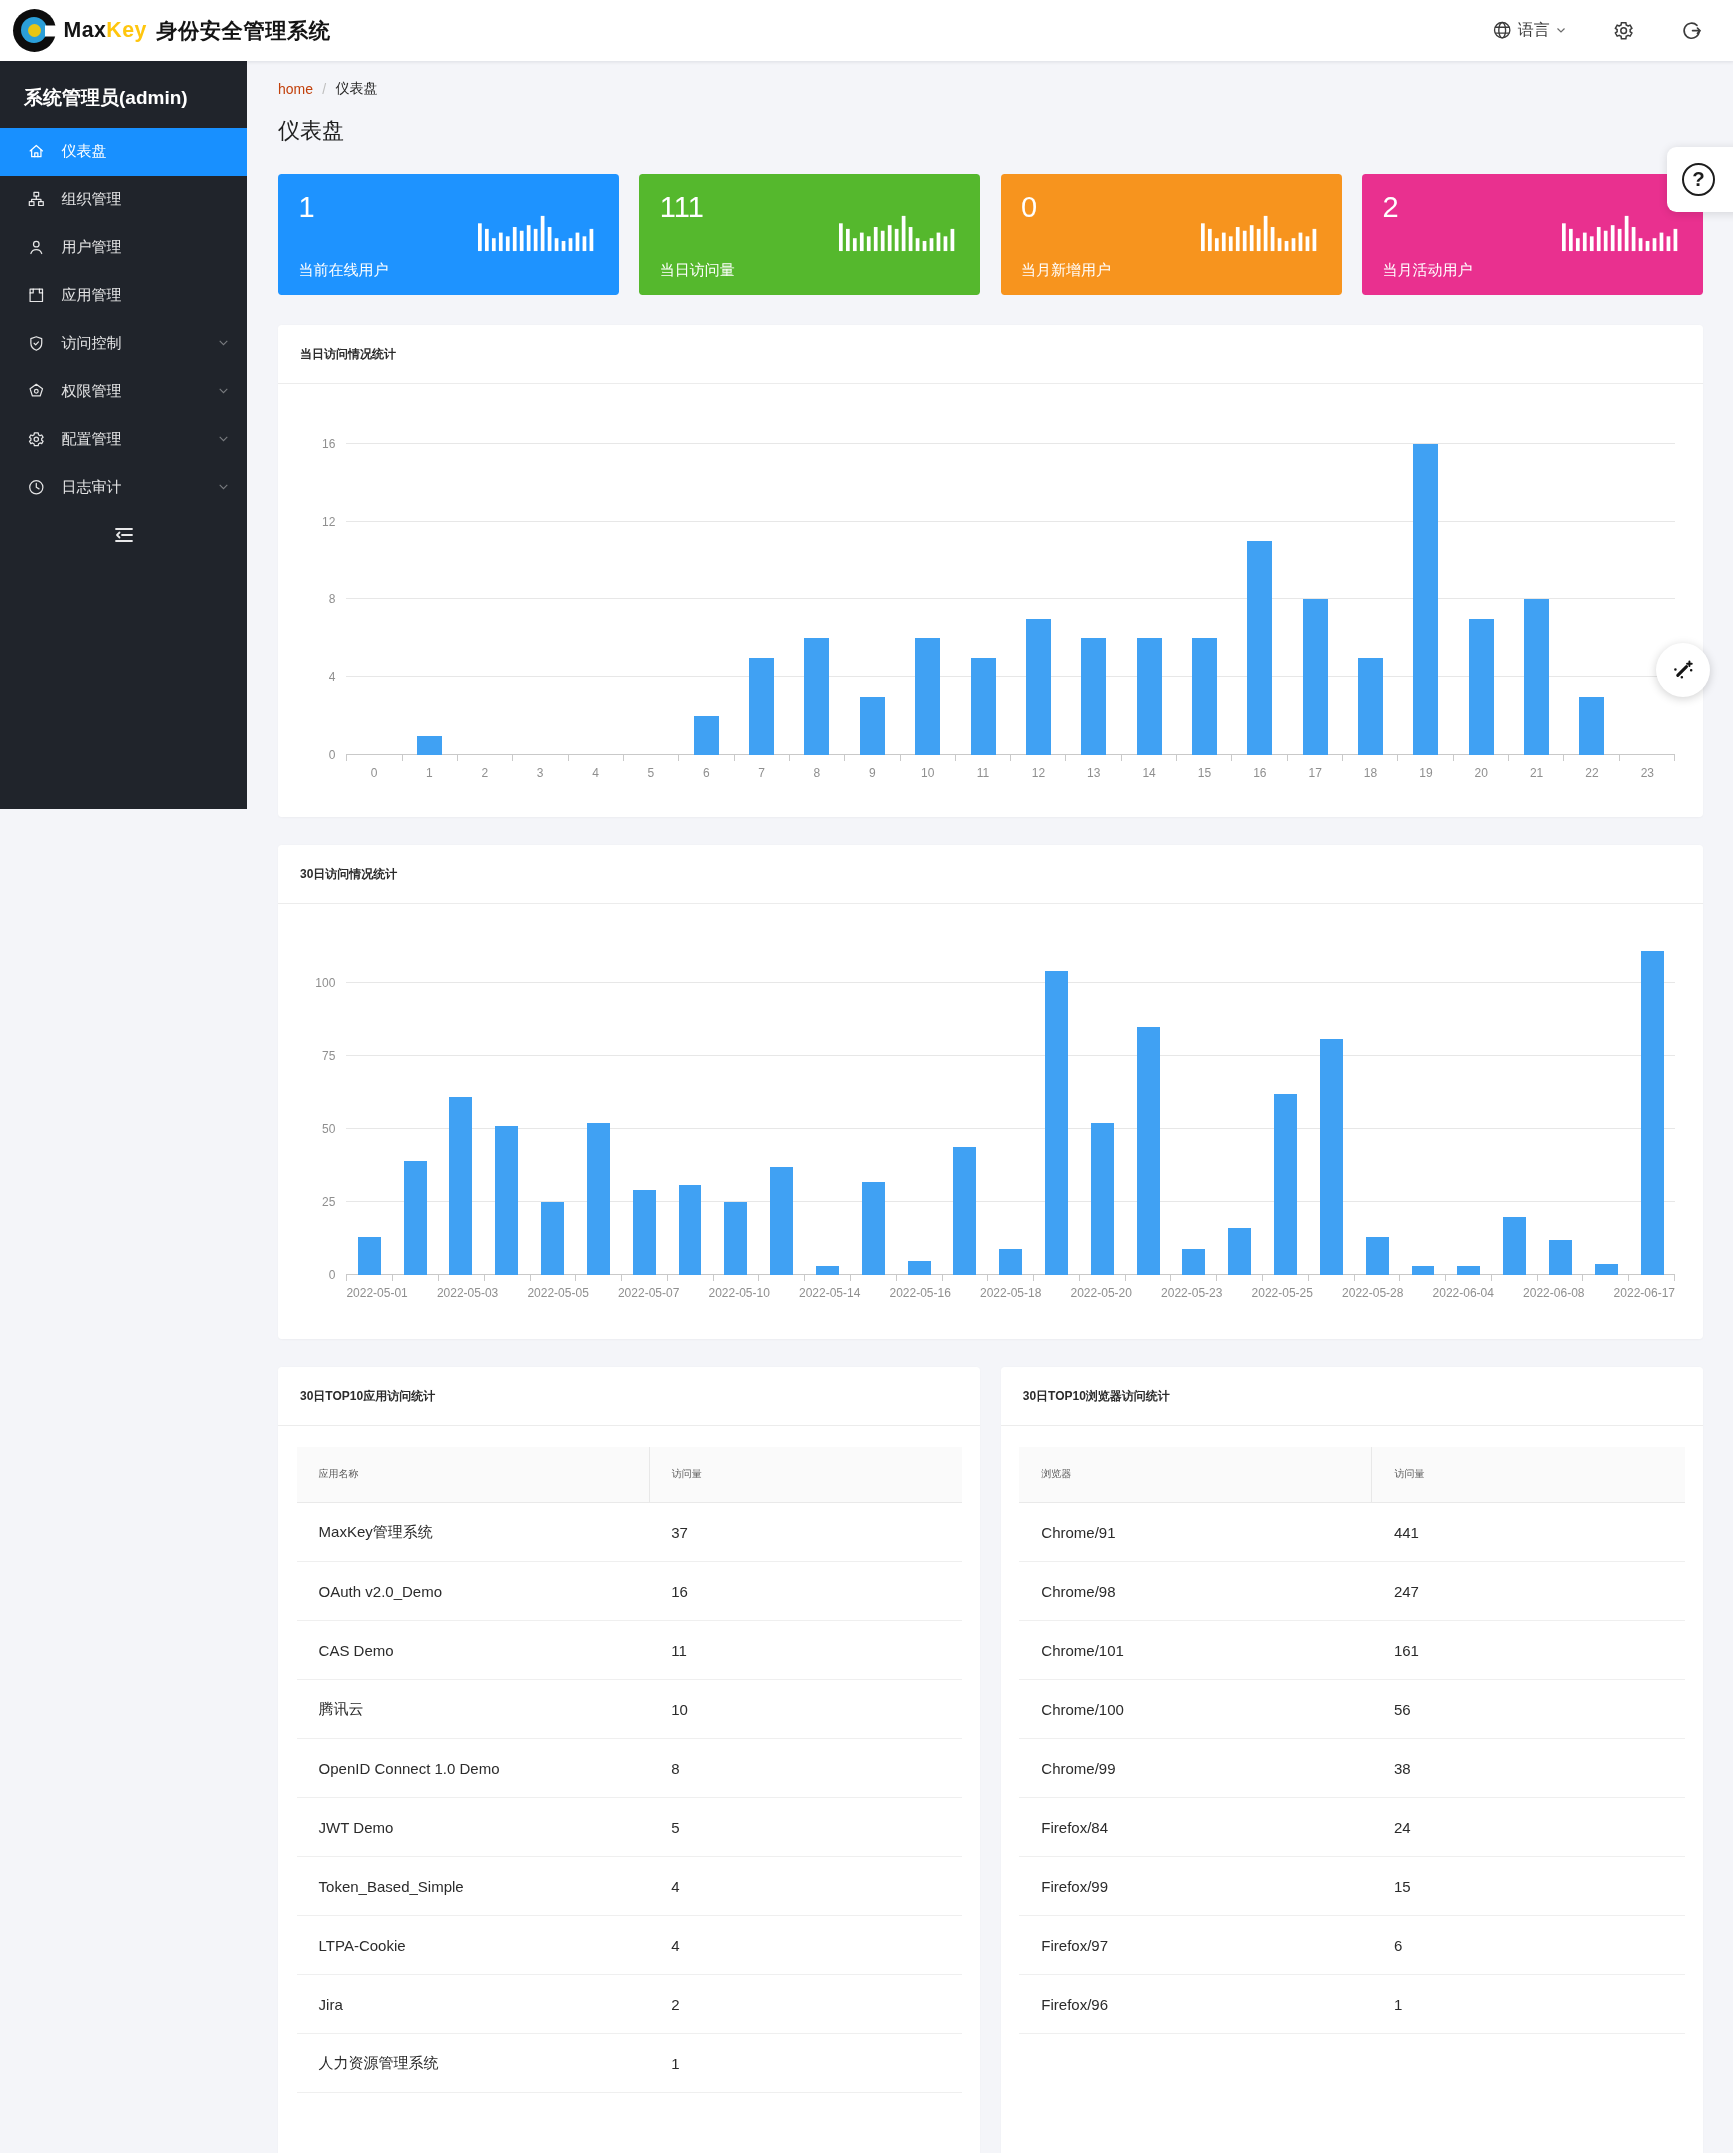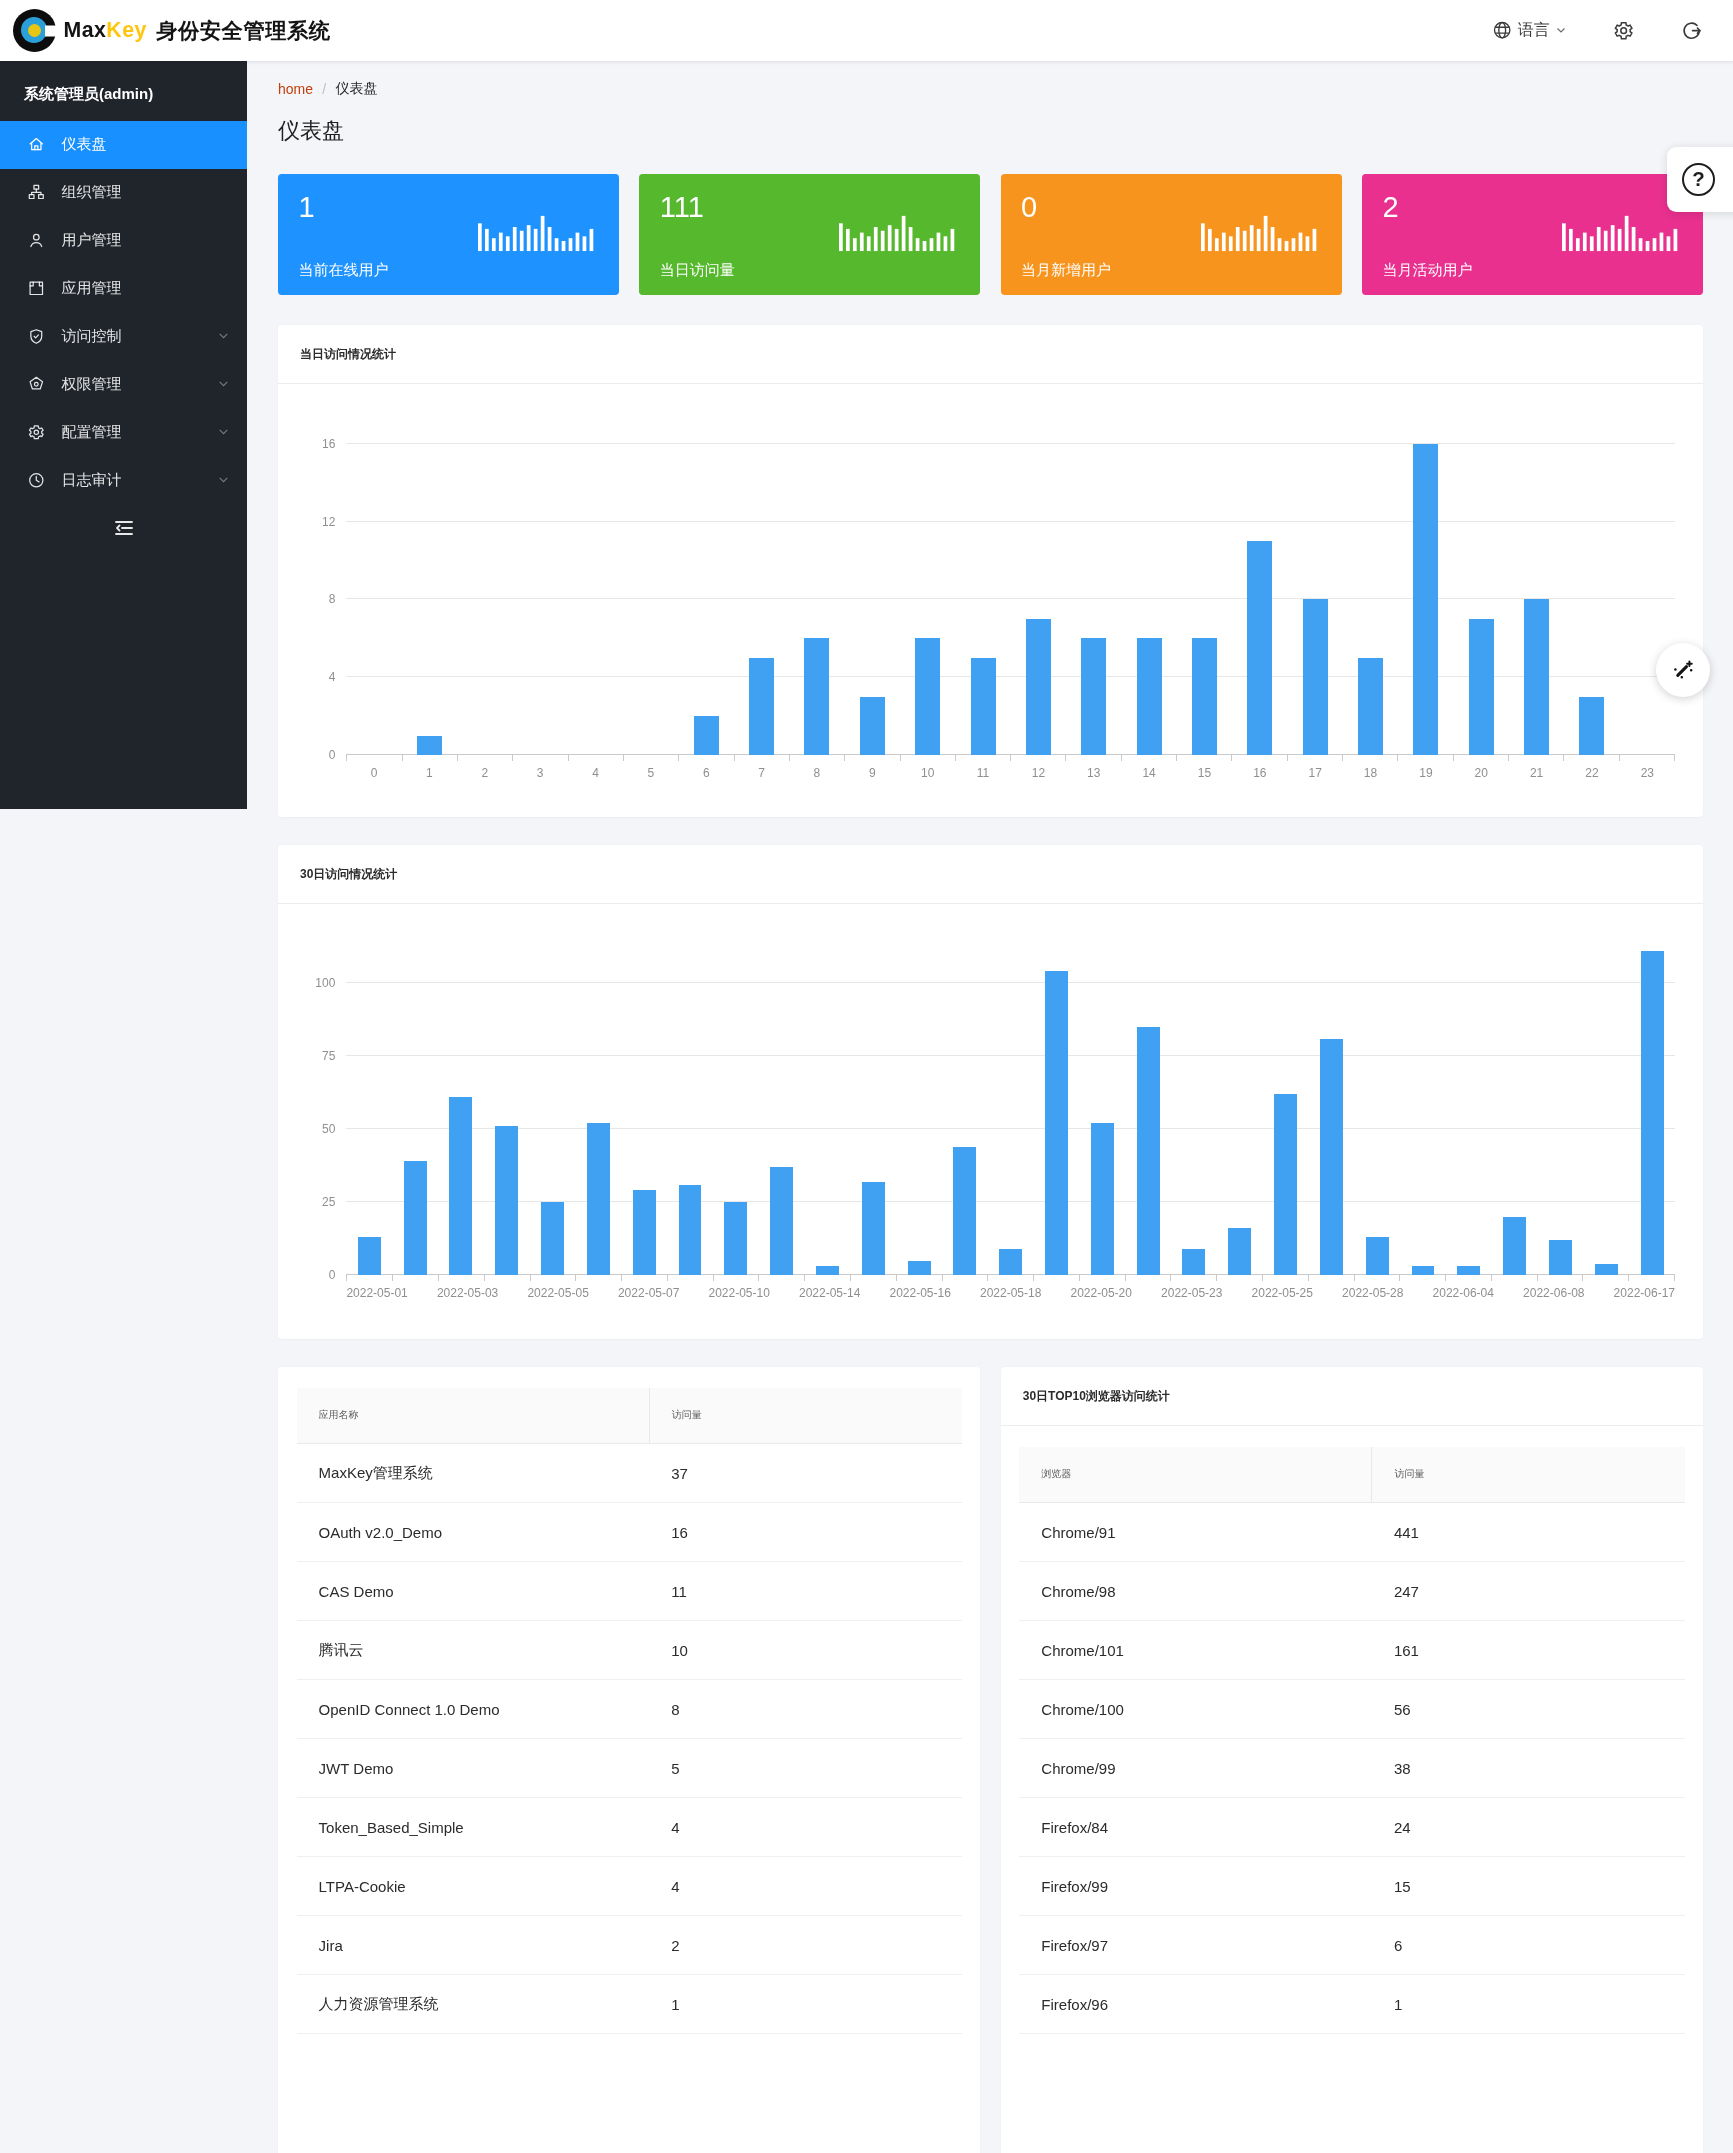--- a/index.html
+++ b/index.html
@@ -23,21 +23,21 @@
   .brand-key { color:#ffc60e; }
   .brand-cn { color:#141414; }
   .header-right { display:flex; align-items:center; gap:46px; color:#3b3b3b; }
   .hbtn { display:flex; align-items:center; gap:5.6px; font-size:16px; cursor:pointer; color:#3b3b3b; background:none; border:none; }
   .hbtn svg { display:block; }
   
   .sidebar {
     position:absolute; top:61px; left:0; width:247px; height:748px;
     background:#20242b; z-index:20; display:flex; flex-direction:column;
   }
-  .sidebar-user { color:#fff; font-weight:bold; font-size:15px; padding:24px 9.3px 16.7px 24px; }
+  .sidebar-user { color:#fff; font-weight:bold; font-size:19px; padding:24px 9.3px 16.7px 24px; }
   .menu-item {
     height:48px; display:flex; align-items:center; gap:15px; padding:0 16.7px 0 26px;
     color:rgba(255,255,255,.88); font-size:15px; cursor:pointer; position:relative;
   }
   .menu-item.active { background:#1890ff; color:#fff; }
   .menu-item .mi-icon { width:20.4px; height:20.4px; flex:0 0 20.4px; display:flex; align-items:center; justify-content:center; }
   .menu-item .mi-icon svg { width:18.6px; height:18.6px; stroke:currentColor; fill:none; stroke-width:1.6; stroke-linecap:round; stroke-linejoin:round; }
   .menu-item .mi-caret { margin-left:auto; opacity:.45; }
   .collapse-btn { margin:11px auto 0; background:none; border:none; color:#fff; cursor:pointer; opacity:.9; }
   
@@ -670,20 +670,21 @@
               <div class="xl"></div>
               <div class="xl">2022-06-17</div>
             </div>
        </div>
      </div>
       </div>
   </section>
 
   <div class="tables">
     <section class="card table-card">
+      <div class="card-header">30日TOP10应用访问统计</div>
       <table class="tbl" id="table0">
           <thead>
             <tr>
       <th class="col-name">应用名称</th>
       <th>访问量</th>
             </tr>
           </thead>
           <tbody>
             <tr>
               <td>MaxKey管理系统</td>

